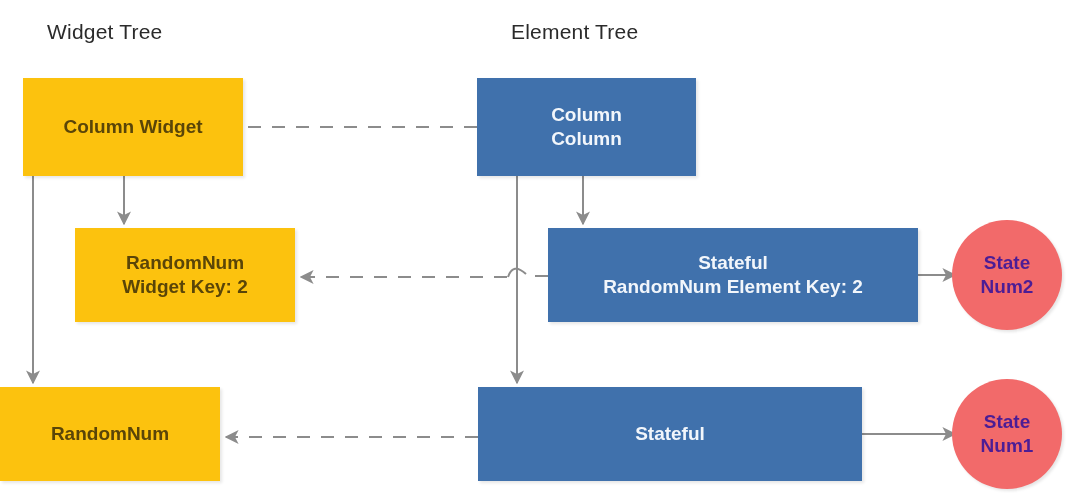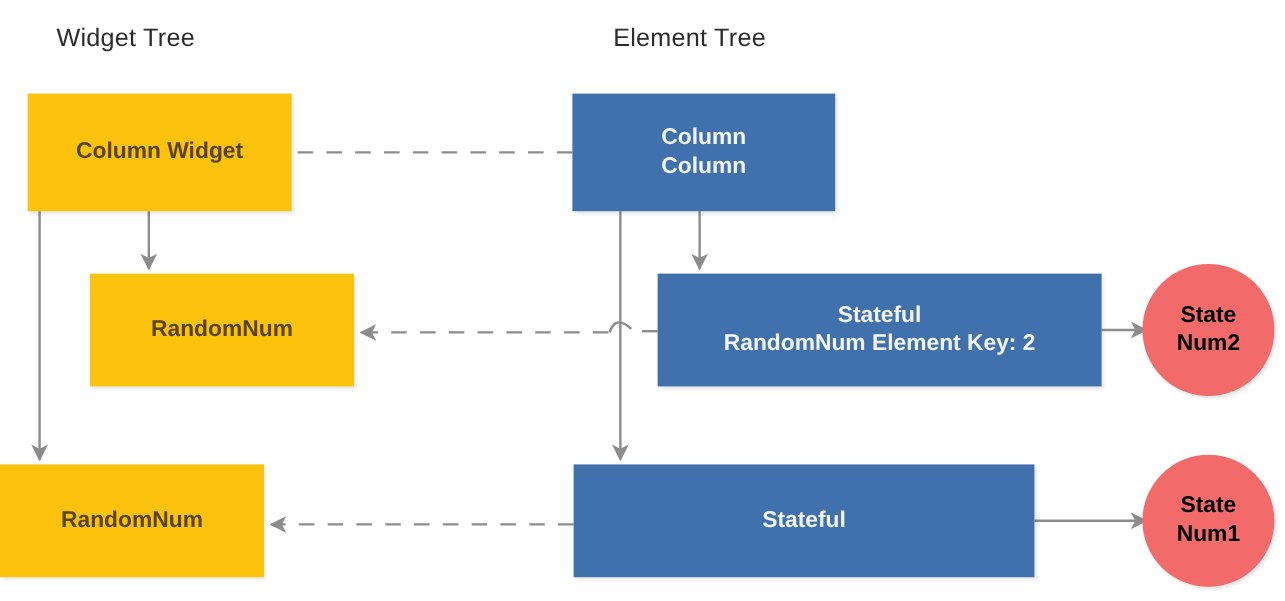--- a/index.html
+++ b/index.html
@@ -46,21 +46,21 @@
     color: #5a4508;
     font-weight: 600;
   }
   .element-node {
     background: #4071AC;
     color: #f2f6fb;
     font-weight: 600;
   }
   .state-node {
     background: #F26A6A;
-    color: #000000;
+    color: #4c1d95;
     font-weight: 700;
     border-radius: 50%;
     font-size: 19px;
   }
 
   
   #node-column-widget      { left: 0px;   top: 78px;  width: 220px; height: 98px; margin-left: 23px; }
   #node-randomnum-widget-2 { left: 75px;  top: 228px; width: 220px; height: 94px; }
   #node-randomnum-widget-1 { left: 0px;   top: 387px; width: 220px; height: 94px; }
 
@@ -127,20 +127,21 @@
     <path d="M 862 434 L 955 434" stroke="#8C8C8C" stroke-width="2" fill="none" marker-end="url(#arrow-gray)"></path>
   </svg>
 
   <div class="node widget-node" id="node-column-widget">
     <span class="label">Column Widget</span>
   </div>
 
   <div class="node widget-node" id="node-randomnum-widget-2">
     <div>
       <span class="label">RandomNum</span>
+      <span class="label">Widget Key: 2</span>
     </div>
   </div>
 
   <div class="node widget-node" id="node-randomnum-widget-1">
     <div>
       <span class="label">RandomNum</span>
     </div>
   </div>
 
   <div class="node element-node" id="node-column-element">

